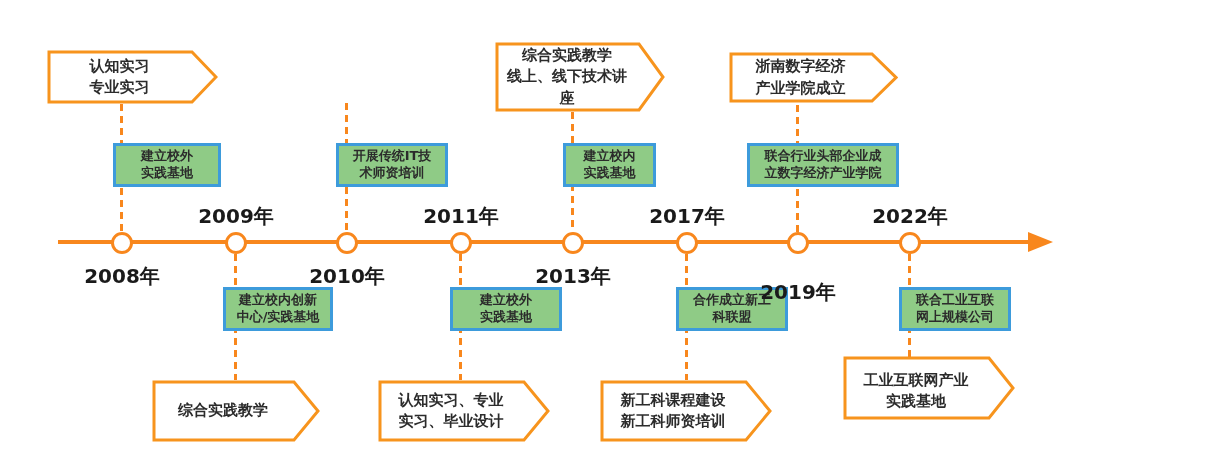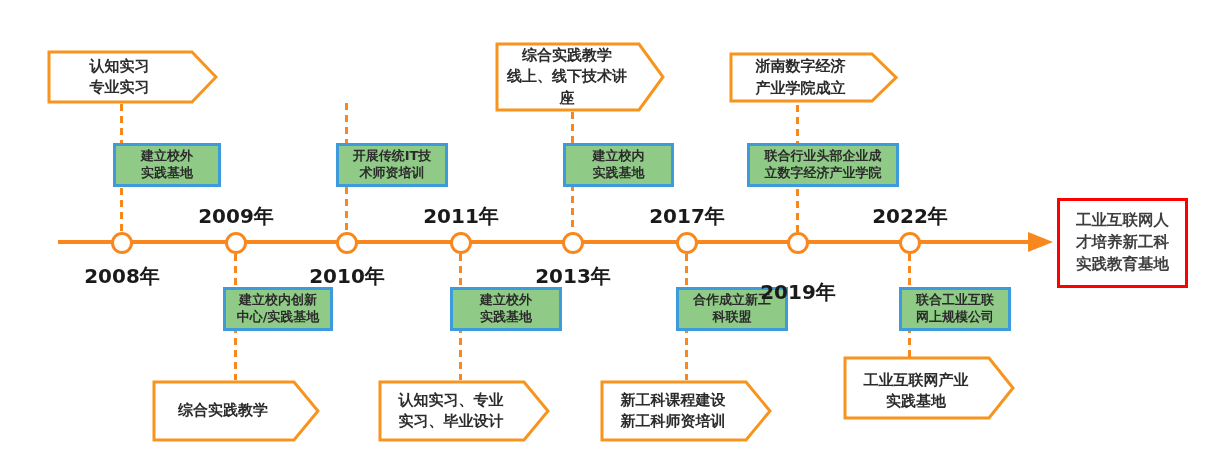--- a/index.html
+++ b/index.html
@@ -88,21 +88,21 @@
 
   <div class="dash" style="left:571px;top:112px;height:120px;"></div>
   <div class="chev" style="left:495px;top:42px;width:170px;height:70px;">
     <svg width="170" height="70" viewBox="0 0 170 70">
         <polygon points="2,2 144,2 168,35 144,68 2,68"></polygon>
       </svg>
     <div class="chev-label">综合实践教学
 线上、线下技术讲
 座</div>
   </div>
-  <div class="gbox" style="left:518px;top:143px;width:111px;">建立校内
+  <div class="gbox" style="left:518px;top:143px;width:93px;">建立校内
 实践基地</div>
   <div class="year" style="left:528px;top:263px;">2013年</div>
   <div class="node" style="left:562px;top:232px;"></div>
 
   <div class="dash" style="left:685px;top:254px;height:126px;"></div>
   <div class="year" style="left:642px;top:203px;">2017年</div>
   <div class="node" style="left:676px;top:232px;"></div>
   <div class="gbox" style="left:631px;top:287px;width:112px;">合作成立新工
 科联盟</div>
   <div class="chev" style="left:600px;top:380px;width:172px;height:62px;">
@@ -132,17 +132,14 @@
   <div class="gbox" style="left:854px;top:287px;width:112px;">联合工业互联
 网上规模公司</div>
   <div class="chev" style="left:843px;top:356px;width:172px;height:70px;">
     <svg width="172" height="64" viewBox="0 0 172 64">
         <polygon points="2,2 146,2 170,32 146,62 2,62"></polygon>
       </svg>
     <div class="chev-label">工业互联网产业
 实践基地</div>
   </div>
 
-  <div class="result">工业互联网人
-才培养新工科
-实践教育基地</div>
 
 </div>
 
 </body></html>

